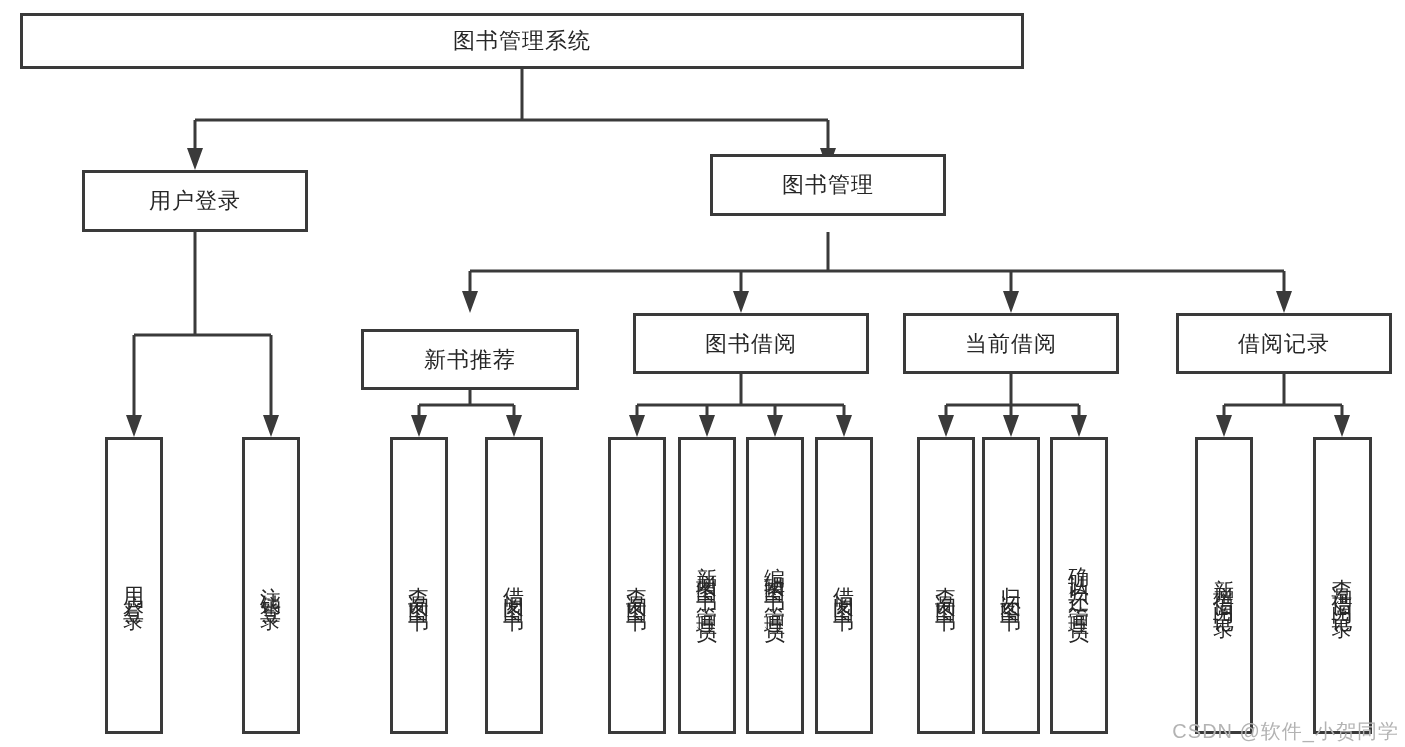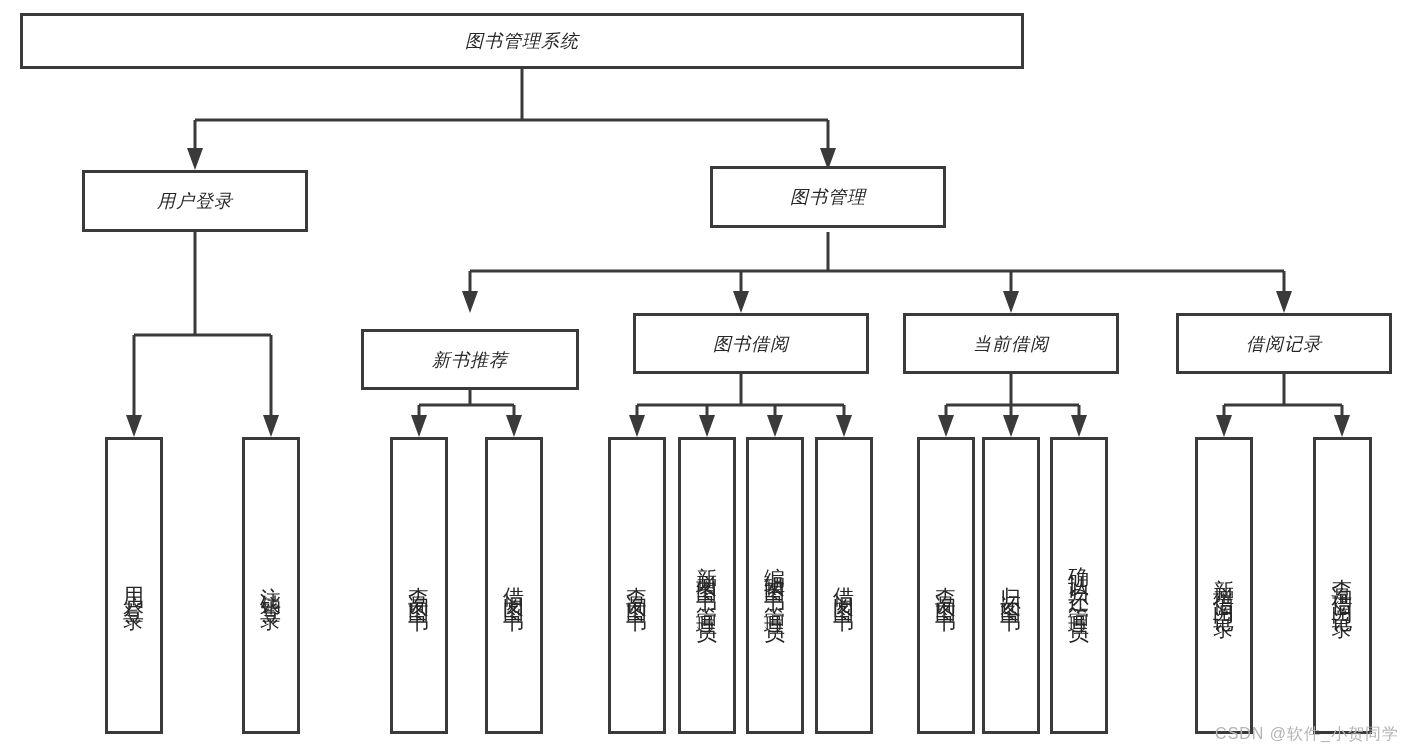--- a/index.html
+++ b/index.html
@@ -22,38 +22,37 @@
     box-sizing: border-box;
     border: 3px solid #3a3a3a;
     background: #ffffff;
     color: #262626;
     display: flex;
     align-items: center;
     justify-content: center;
     text-align: center;
   }
   .h-node {
-    font-size: 18px;
+    font-size: 22px;
     letter-spacing: 1px;
     line-height: 1;
-    font-style: italic;
   }
   .v-node {
     writing-mode: vertical-rl;
     text-orientation: mixed;
     font-size: 21px;
     letter-spacing: 8px;
     line-height: 1;
     padding: 6px 0;
   }
   .watermark {
     position: absolute;
     right: 6px;
     bottom: 2px;
-    font-size: 16px;
+    font-size: 20px;
     color: #b3b3b3;
     letter-spacing: 1px;
     white-space: nowrap;
     z-index: 5;
   }
 </style>
 </head>
 <body>
 
 <div id="stage">
@@ -76,21 +75,21 @@
          M629,415 L645,415 L637,437 Z  M699,415 L715,415 L707,437 Z
          M767,415 L783,415 L775,437 Z  M836,415 L852,415 L844,437 Z
          M938,415 L954,415 L946,437 Z  M1003,415 L1019,415 L1011,437 Z
          M1071,415 L1087,415 L1079,437 Z
          M1216,415 L1232,415 L1224,437 Z  M1334,415 L1350,415 L1342,437 Z"></path>
   </svg>
 
   <div class="node h-node" style="left:20px; top:13px; width:1004px; height:56px;">图书管理系统</div>
 
   <div class="node h-node" style="left:82px; top:170px; width:226px; height:62px;">用户登录</div>
-  <div class="node h-node" style="left:710px; top:166px; width:236px; height:62px;">图书管理</div>
+  <div class="node h-node" style="left:710px; top:154px; width:236px; height:62px;">图书管理</div>
 
   <div class="node h-node" style="left:361px; top:313px; width:218px; height:61px;margin-top:16px;">新书推荐</div>
   <div class="node h-node" style="left:633px; top:313px; width:236px; height:61px;">图书借阅</div>
   <div class="node h-node" style="left:903px; top:313px; width:216px; height:61px;text-align:right;">当前借阅</div>
   <div class="node h-node" style="left:1176px; top:313px; width:216px; height:61px;">借阅记录</div>
 
   <div class="node v-node" style="left:105px; top:437px; width:58px; height:297px;">用户登录</div>
   <div class="node v-node" style="left:242px; top:437px; width:58px; height:297px;">注销登录</div>
 
   <div class="node v-node" style="left:390px; top:437px; width:58px; height:297px;">查询图书</div>

